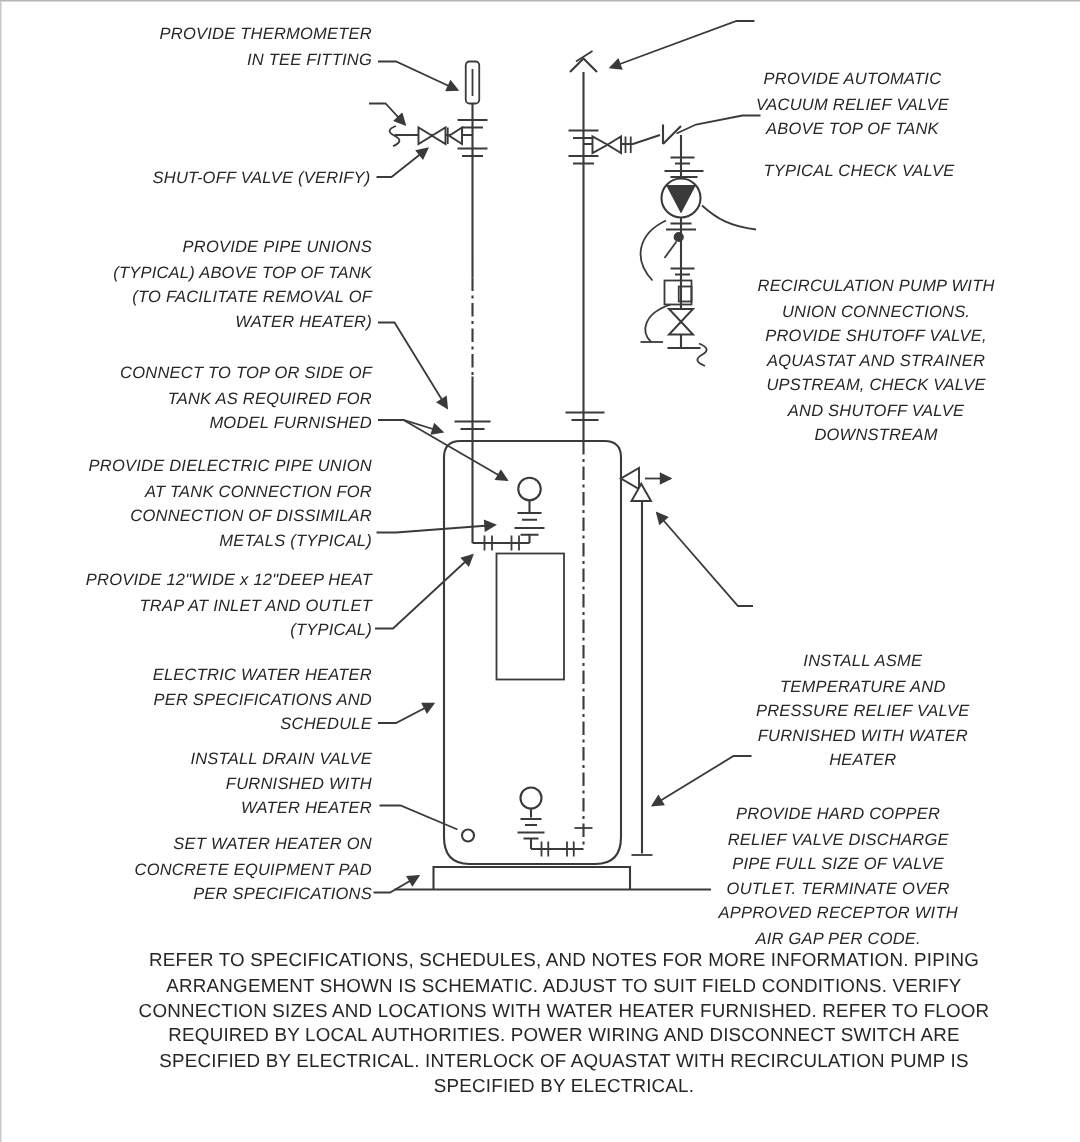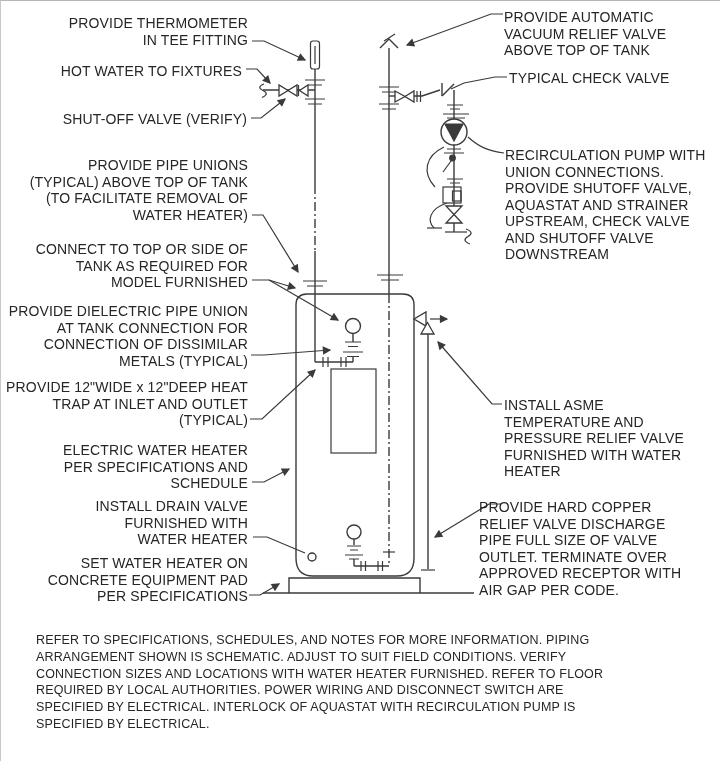--- a/index.html
+++ b/index.html
@@ -8,26 +8,26 @@
     position:relative; width:720px; height:761px; background:var(--bg);
     font-family:"Liberation Sans", sans-serif; color:var(--ink);
     overflow:hidden; border-top:1px solid #b5b5b5; border-left:1px solid #c8c8c8;
   }
   .canvas svg { position:absolute; left:0; top:0; }
   svg .ln { stroke:var(--line); stroke-width:1.4; fill:none; }
   svg .thin { stroke:var(--line); stroke-width:1.2; fill:none; }
   svg .fillshape { stroke:var(--line); stroke-width:1.2; fill:var(--line); }
   svg .openshape { stroke:var(--line); stroke-width:1.3; fill:var(--bg); }
   .lbl {
-    position:absolute; font-size:14px; line-height:16.5px; letter-spacing:.15px;
-    white-space:pre-line; color:var(--ink);
+    position:absolute; font-size:11px; line-height:16.5px; letter-spacing:.15px;
+    white-space:pre-line; color:var(--ink);font-style:italic;
   }
   .lbl.l { text-align:right; }
-  .lbl.r { text-align:left; }
-  .notes { position:absolute; left:35px; top:631px; width:680px; }
+  .lbl.r { text-align:center;margin-top:36px; }
+  .notes { position:absolute; left:35px; top:631px; width:680px;text-align:center; }
   .note-line { font-size:12.5px; line-height:16.8px; letter-spacing:.15px; white-space:nowrap; color:var(--ink); }
 </style>
 </head>
 <body>
 
 <div class="canvas">
 
   <svg width="720" height="761" viewBox="0 0 720 761">
     <defs>
       <marker id="arw" viewBox="0 0 10 10" refX="8.5" refY="5" markerWidth="9" markerHeight="7" orient="auto-start-reverse">
@@ -176,21 +176,20 @@
       <path class="thin" d="M502,13 H490 L406,44" marker-end="url(#arw)"></path>
       <path class="thin" d="M506,76 H494 L463,82 L450,88"></path>
       <path class="thin" d="M503,152 C486,150 477,145 467,136"></path>
       <path class="thin" d="M501,403 H491 L437,341" marker-end="url(#arw)"></path>
       <path class="thin" d="M500,503 H488 L434,536" marker-end="url(#arw)"></path>
     </g>
   </svg>
 
   <div class="lbl l" style="top:14px;  right:473px">PROVIDE THERMOMETER
 IN TEE FITTING</div>
-  <div class="lbl l" style="top:62px;  right:479px">HOT WATER TO FIXTURES</div>
   <div class="lbl l" style="top:110px; right:474px">SHUT-OFF VALVE (VERIFY)</div>
   <div class="lbl l" style="top:156px; right:473px">PROVIDE PIPE UNIONS
 (TYPICAL) ABOVE TOP OF TANK
 (TO FACILITATE REMOVAL OF
 WATER HEATER)</div>
   <div class="lbl l" style="top:240px; right:473px">CONNECT TO TOP OR SIDE OF
 TANK AS REQUIRED FOR
 MODEL FURNISHED</div>
   <div class="lbl l" style="top:302px; right:473px">PROVIDE DIELECTRIC PIPE UNION
 AT TANK CONNECTION FOR

